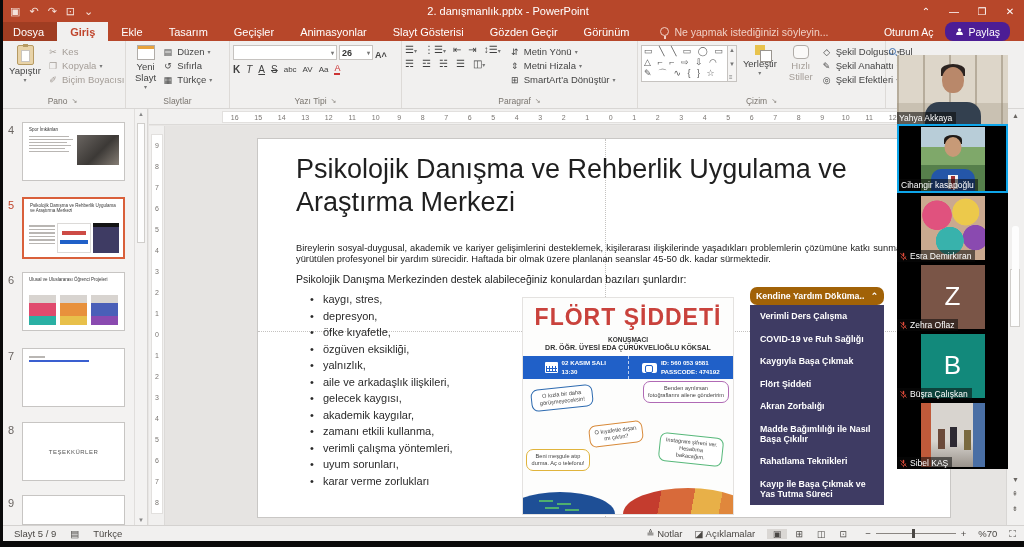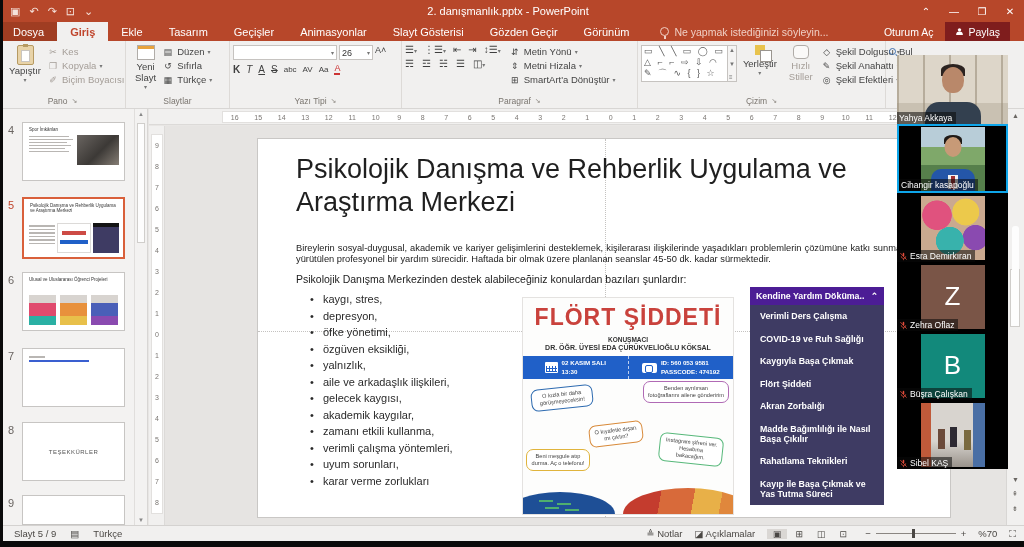--- a/index.html
+++ b/index.html
@@ -18,35 +18,35 @@
   
   .tabrow{position:absolute;left:0;top:22px;width:1024px;height:19px;background:#b7472a;display:flex;align-items:stretch;color:#fff;font-size:11px;}
   .tab{padding:0 13px;display:flex;align-items:center;cursor:default;}
   .tab.file{background:#a03d22;}
   .tab.active{background:#f1f0ef;color:#c0452c;font-weight:bold;}
   .tellme{display:flex;align-items:center;gap:5px;margin-left:18px;color:#f0cfc4;font-size:10.5px;}
   .bulb{width:9px;height:9px;border:1px solid #f0cfc4;border-radius:50%;position:relative;}
   .bulb:after{content:"";position:absolute;left:3px;top:8px;width:2px;height:3px;background:#f0cfc4;}
   .tr-right{margin-left:auto;display:flex;align-items:center;gap:4px;padding-right:14px;}
   .signin{font-size:10.5px;padding:0 8px;}
-  .sharebtn{display:flex;align-items:center;gap:4px;background:#7f1d1d;padding:2px 10px;font-size:10.5px;height:19px;}
+  .sharebtn{display:flex;align-items:center;gap:4px;background:#4c1d95;padding:2px 10px;font-size:10.5px;height:19px;border-radius:8px;}
 
   
   .ribbon{position:absolute;left:0;top:41px;width:1024px;height:68px;background:#f1f0ef;border-bottom:1px solid #d8d6d4;display:flex;color:#444;}
   .rgroup{display:flex;flex-direction:column;border-right:1px solid #ddDad7;padding:2px 3px 0 3px;position:relative;}
   .rbody{flex:1;display:flex;align-items:flex-start;}
   .rlabel{height:14px;font-size:8.5px;color:#7a756f;text-align:center;display:flex;align-items:center;justify-content:center;gap:4px;}
   .rlabel .dl{font-size:7px;color:#8a857f;}
   .bigbtn{display:flex;flex-direction:column;align-items:center;justify-content:flex-start;padding:2px 6px;font-size:9.5px;line-height:1.15;text-align:center;}
   .smallcol{display:flex;flex-direction:column;justify-content:flex-start;gap:3px;padding-top:3px;}
   .smallbtn{display:flex;align-items:center;gap:3px;font-size:9.5px;white-space:nowrap;}
   .smallbtn .sicon{font-size:9px;width:12px;text-align:center;}
   .disabled{color:#a49d97;}
   .combo{border:1px solid #c6c3c0;background:#fff;height:15px;font-size:9px;display:flex;align-items:center;justify-content:space-between;padding:0 2px;color:#333;}
-  .fontrow{display:flex;gap:2px;align-items:flex-start;}
+  .fontrow{display:flex;gap:2px;align-items:flex-end;font-weight:bold;}
   .btnrow{display:flex;gap:6px;align-items:center;font-size:10px;margin-top:3px;color:#3f3f3f;}
   .btnrow b{font-weight:bold;}
   .caret{font-size:6px;color:#777;}
   .clip{width:17px;height:20px;background:#e8d3a8;border:1px solid #b69a62;border-radius:2px;position:relative;margin-bottom:1px;}
   .clip:after{content:"";position:absolute;left:3px;top:4px;right:3px;bottom:2px;background:#fff;border:1px solid #c9c5c0;}
   .clip:before{content:"";position:absolute;left:5px;top:-2px;width:5px;height:3px;background:#b69a62;}
   .nslide{width:18px;height:15px;background:#fff;border:1px solid #b0aca8;position:relative;margin-bottom:2px;}
   .nslide:after{content:"";position:absolute;left:0;top:0;right:0;height:3px;background:#e8a33d;}
   .shapebox{border:1px solid #c6c3c0;background:#fff;padding:0 2px;margin-top:2px;font-size:9px;line-height:11px;color:#555;letter-spacing:2px;white-space:nowrap;}
   .shapescroll{display:flex;flex-direction:column;font-size:6px;color:#777;border:1px solid #c6c3c0;border-left:none;background:#f5f4f3;justify-content:space-between;padding:1px;height:37px;margin-top:2px;}
@@ -126,21 +126,21 @@
   .b3{left:66px;top:44px;width:54px;transform:rotate(-7deg);border-color:#d88a3a;}
   .b4{left:3px;top:70px;width:64px;border-color:#e0b43c;}
   .b5{right:10px;top:56px;width:64px;transform:rotate(6deg);border-color:#57b87a;}
   .waves{position:absolute;left:0;right:0;bottom:0;height:26px;overflow:hidden;}
   .wave-blue{position:absolute;left:-18px;bottom:-22px;width:110px;height:44px;background:#1e4f96;border-radius:50%;}
   .wave-blue i{position:absolute;left:34px;top:8px;width:14px;height:2px;background:#4fae6e;box-shadow:18px 3px 0 #4fae6e, 6px 7px 0 #4fae6e, 26px 9px 0 #4fae6e;}
   .wave-orange{position:absolute;right:-20px;bottom:-26px;width:130px;height:52px;border-radius:50% 50% 0 0;background:linear-gradient(100deg,#c43c2e 0 28%,#d86a3a 28% 52%,#e8b048 52% 72%,#e0873c 72%);}
 
   
   .helpmenu{position:absolute;left:492px;top:148px;width:134px;height:218px;display:flex;flex-direction:column;}
-  .hm-head{background:#4c1d95;color:#fff;font-size:8.8px;font-weight:bold;padding:4px 6px;display:flex;justify-content:space-between;align-items:center;}
+  .hm-head{background:#a16207;color:#fff;font-size:8.8px;font-weight:bold;padding:4px 6px;display:flex;justify-content:space-between;align-items:center;border-radius:7px;}
   .hm-body{flex:1;background:#3e3b63;padding:4px 0 4px 10px;display:flex;flex-direction:column;justify-content:space-between;}
   .hm-item{color:#fff;font-size:8.8px;font-weight:bold;line-height:1.15;padding:2px 4px 2px 0;}
 
   
   .rscroll{position:absolute;right:0;top:109px;width:18px;bottom:22px;background:#f1f0ef;border-left:1px solid #d8d6d4;font-size:7px;color:#6a6662;text-align:center;}
   .rscroll .up{position:absolute;top:3px;left:5px;}
   .rscroll .th{position:absolute;left:3px;top:160px;width:10px;height:58px;background:#fdfdfd;border:1px solid #cfcdca;}
   .rscroll .g1{position:absolute;bottom:42px;left:5px;}
   .rscroll .g2{position:absolute;bottom:27px;left:5px;}
   .rscroll .g3{position:absolute;bottom:12px;left:5px;}
@@ -556,21 +556,21 @@
   <div class="canvas">
     <div class="slide">
       <div class="guide-v"></div>
       <div class="guide-h"></div>
       <div class="s-title">Psikolojik Danışma ve Rehberlik Uygulama ve Araştırma Merkezi</div>
       <div class="s-body">Bireylerin sosyal-duygusal, akademik ve kariyer gelişimlerini desteklemek, kişilerarası ilişkilerinde yaşadıkları problemlerin çözümüne katkı sunmak amacıyla yürütülen profesyonel bir yardım sürecidir. Haftada bir olmak üzere planlanan seanslar 45-50 dk. kadar sürmektedir.</div>
       <div class="s-lead">Psikolojik Danışma Merkezinden destek alabileceğiniz konulardan bazıları şunlardır:</div>
       <ul class="s-bullets">
         <li>kaygı, stres,</li>
         <li>depresyon,</li>
-        <li>öfke yönetimi,</li>
+        <li>öfke kıyafetle,</li>
         <li>özgüven eksikliği,</li>
         <li>yalnızlık,</li>
         <li>aile ve arkadaşlık ilişkileri,</li>
         <li>gelecek kaygısı,</li>
         <li>akademik kaygılar,</li>
         <li>zamanı etkili kullanma,</li>
         <li>verimli çalışma yöntemleri,</li>
         <li>uyum sorunları,</li>
         <li>karar verme zorlukları</li>
       </ul>

